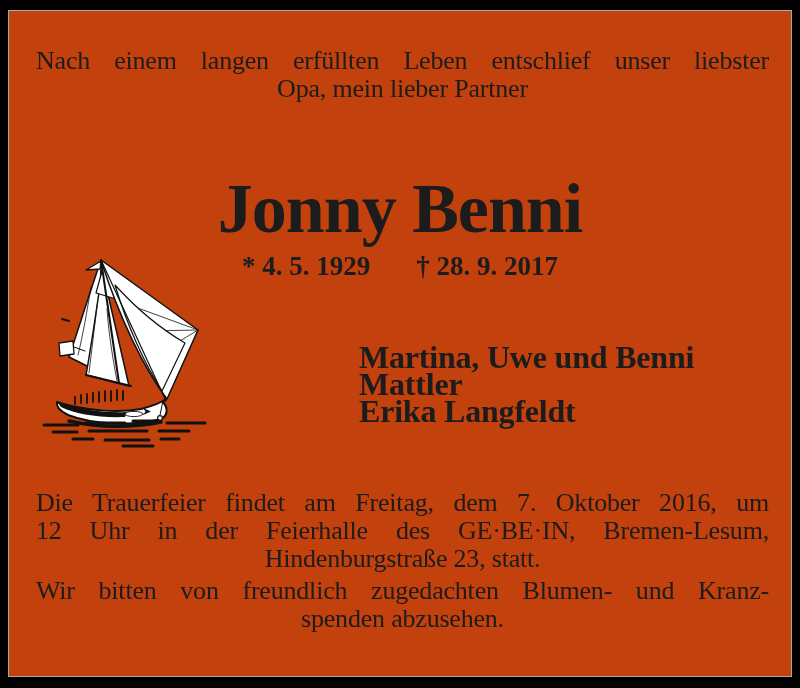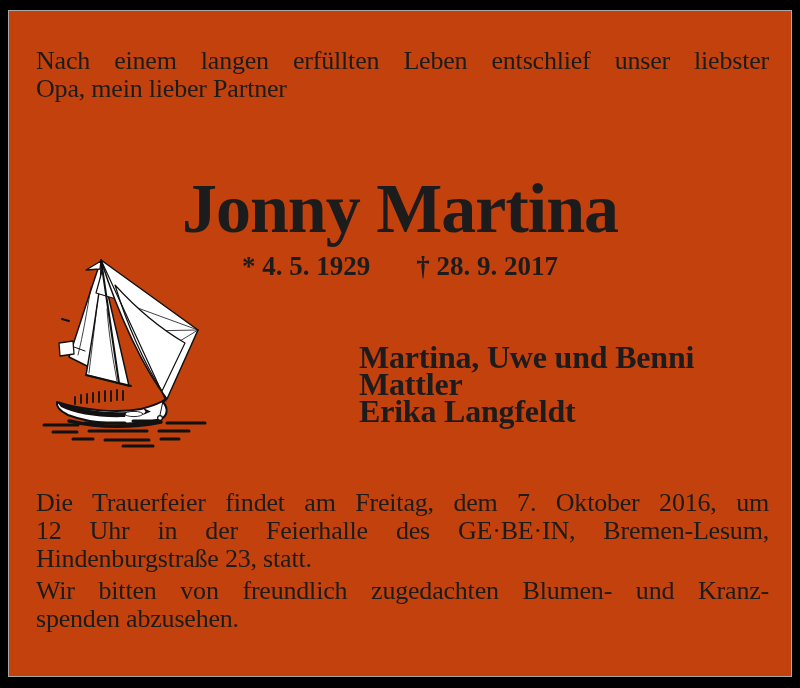--- a/index.html
+++ b/index.html
@@ -22,21 +22,21 @@
     color: #1c1c1c;
     font-size: 26px;
     line-height: 28px;
     letter-spacing: -0.2px;
   }
   .para {
     position: absolute;
     left: 27px; right: 22px;
   }
   .jline { text-align: justify; text-align-last: justify; white-space: normal; }
-  .lline { text-align: left; }
+  .lline { text-align: center; }
 
   .deceased-name {
     position: absolute;
     left: 0; right: 0;
     top: 161px;
     text-align: center;
     font-size: 70px;
     line-height: 74px;
     font-weight: bold;
     color: #1c1c1c;
@@ -80,21 +80,21 @@
 </head>
 <body>
 
 <div class="paper">
 
   <div class="para txt opening">
     <div class="jline">Nach einem langen erfüllten Leben entschlief unser liebster</div>
     <div class="lline">Opa, mein lieber Partner</div>
   </div>
 
-  <div class="deceased-name">Jonny Martina</div>
+  <div class="deceased-name">Jonny Benni</div>
 
   <div class="dates-row">
     <span>* 4. 5. 1929</span>
     <span>† 28. 9. 2017</span>
   </div>
 
   <div class="ship">
     <svg viewBox="0 0 200 195" xmlns="http://www.w3.org/2000/svg" fill="none" stroke="#111" stroke-linejoin="round" stroke-linecap="round">
 
       <path d="M61,8 C52,34 40,72 30,102 L54,114 C59,80 61,44 62,12 Z" fill="#fff" stroke-width="1.5"></path>

